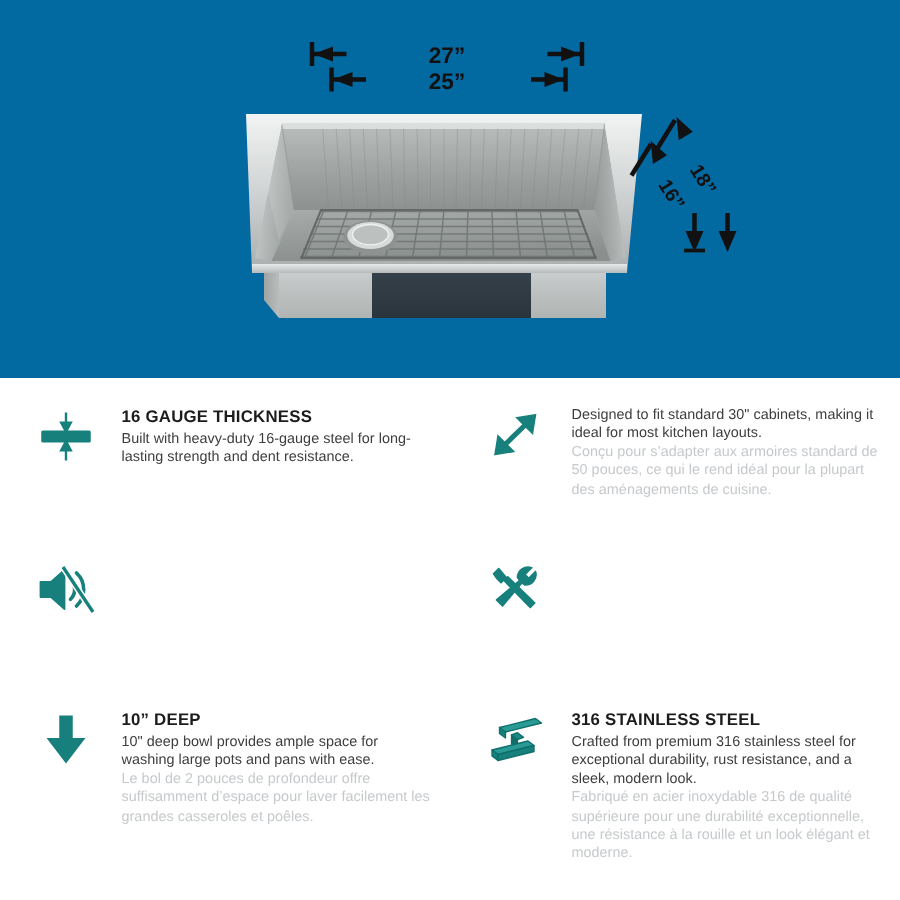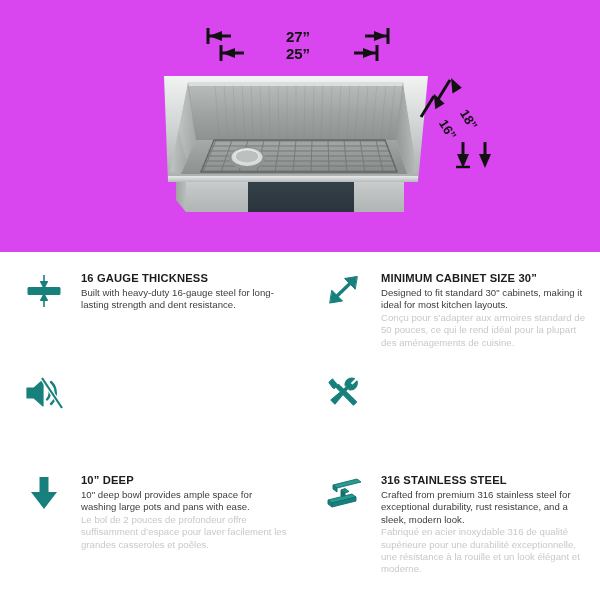--- a/index.html
+++ b/index.html
@@ -20,21 +20,21 @@
     width: 600px;
     height: 600px;
     background: #ffffff;
   }
 
   
   .hero {
     position: relative;
     width: 600px;
     height: 252px;
-    background: #d946ef;
+    background: #0369a1;
   }
 
   .hero-svg {
     position: absolute;
     top: 0;
     left: 0;
     width: 600px;
     height: 252px;
     display: block;
   }
@@ -341,21 +341,20 @@
       <div class="feature-icon">
         <svg width="40" height="36" viewBox="0 0 40 36" xmlns="http://www.w3.org/2000/svg">
           <g stroke="#17807c" fill="#17807c" stroke-width="3.4" stroke-linecap="round">
             <line x1="12.5" y1="23.5" x2="27.5" y2="9"></line>
             <polygon points="33,3.5 20.5,5.5 31,16" stroke-width="1"></polygon>
             <polygon points="6,30 18.5,28 8,17.5" stroke-width="1"></polygon>
           </g>
         </svg>
       </div>
       <div class="feature-body">
-        <p class="feature-title">MINIMUM CABINET SIZE 30”</p>
         <p class="feature-desc">Designed to fit standard 30" cabinets, making it ideal for most kitchen layouts.</p>
         <p class="feature-desc-fr">Conçu pour s’adapter aux armoires standard de 50 pouces, ce qui le rend idéal pour la plupart des aménagements de cuisine.</p>
       </div>
     </div>
 
     <div class="feature">
       <div class="feature-icon">
         <svg width="40" height="36" viewBox="0 0 40 36" xmlns="http://www.w3.org/2000/svg">
           <g fill="#17807c" stroke="#17807c">
             <path d="M3,13 L10,13 L19,5 L19,31 L10,23 L3,23 Z" stroke-width="1.2" stroke-linejoin="round"></path>

